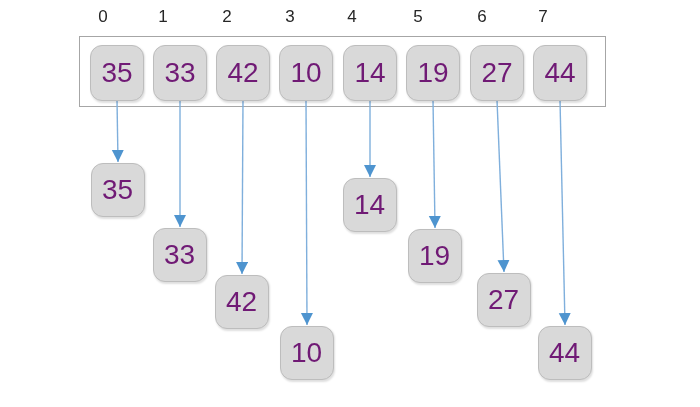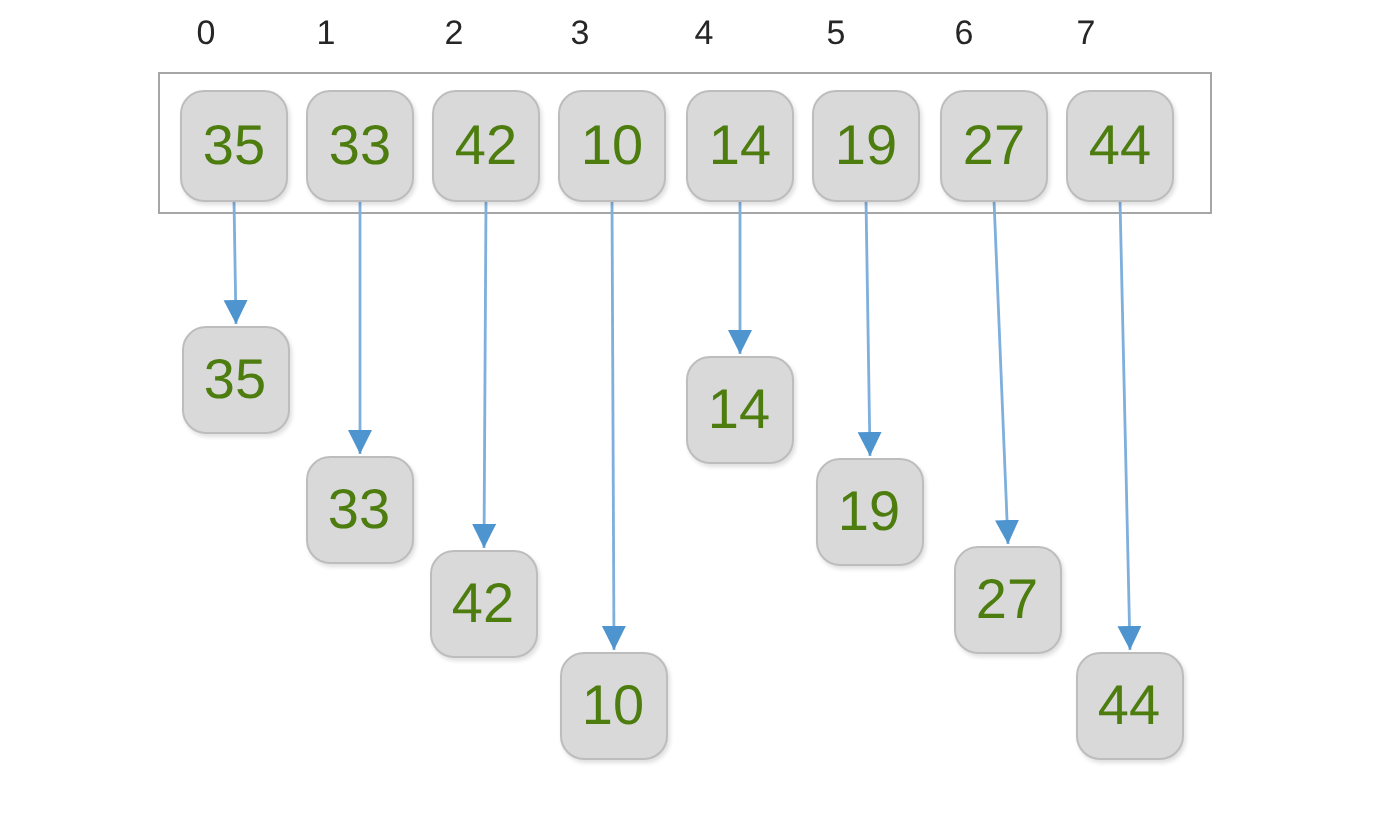--- a/index.html
+++ b/index.html
@@ -31,21 +31,21 @@
     width: 54px;
     height: 54px;
     box-sizing: border-box;
     background: var(--box-fill, #d9d9d9);
     border: 1.6px solid var(--box-border, #bdbdbd);
     border-radius: 12px;
     display: flex;
     align-items: center;
     justify-content: center;
     font-size: 28px;
-    color: #4d7c0f;
+    color: #701a75;
     box-shadow: 1px 1.5px 2px rgba(0,0,0,0.13);
   }
   .cell.upper { top: 45px; height: 56px; }
   #arrows-layer {
     position: absolute;
     left: 0; top: 0;
     width: 700px; height: 407px;
     pointer-events: none;
   }
   #arrows-layer line {

